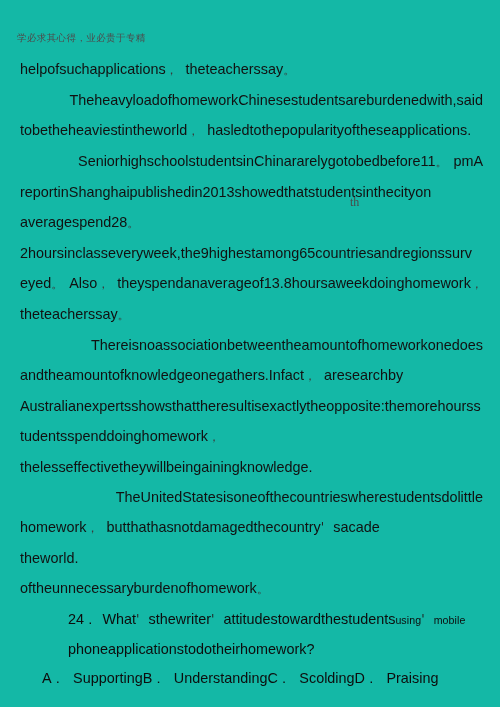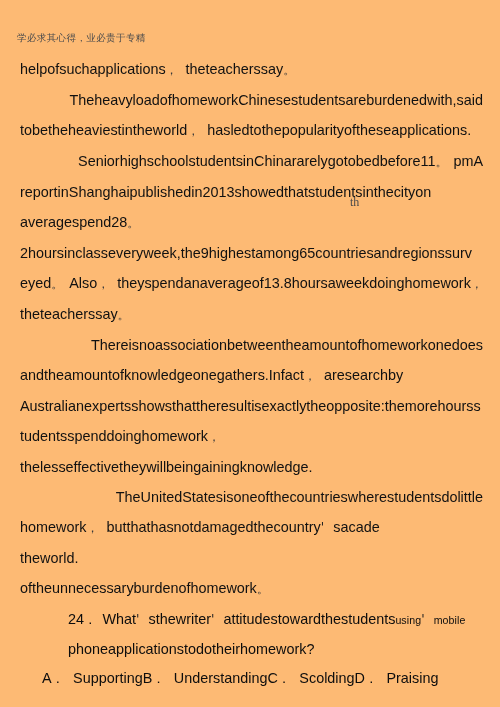--- a/index.html
+++ b/index.html
@@ -12,21 +12,21 @@
     height: 707px;
     overflow: hidden;
     font-family: "Liberation Sans", sans-serif;
     color: #0d0d0d;
     -webkit-font-smoothing: antialiased;
   }
   .page {
     position: relative;
     width: 500px;
     height: 707px;
-    background: #fdba74;
+    background: #14b8a6;
     box-sizing: border-box;
   }
   
   .doc-header {
     position: absolute;
     left: 17px;
     top: 32px;
     font-family: "DejaVu Serif", "Liberation Serif", serif;
     font-size: 9.5px;
     letter-spacing: 0.4px;

